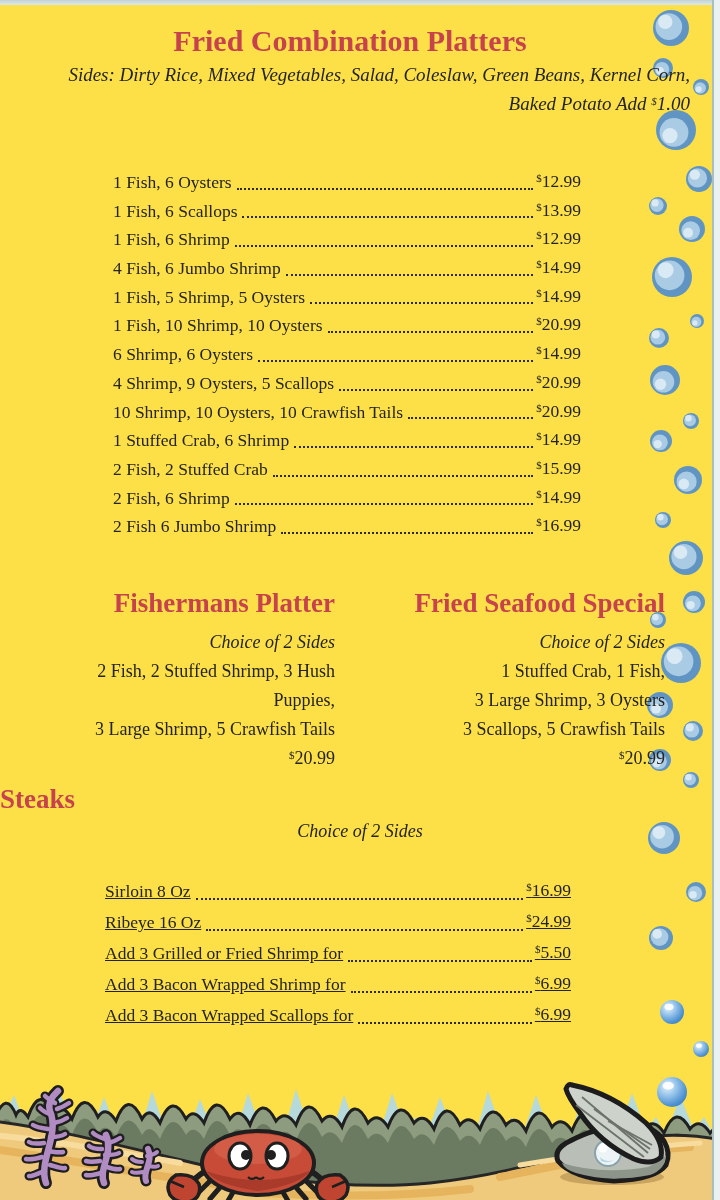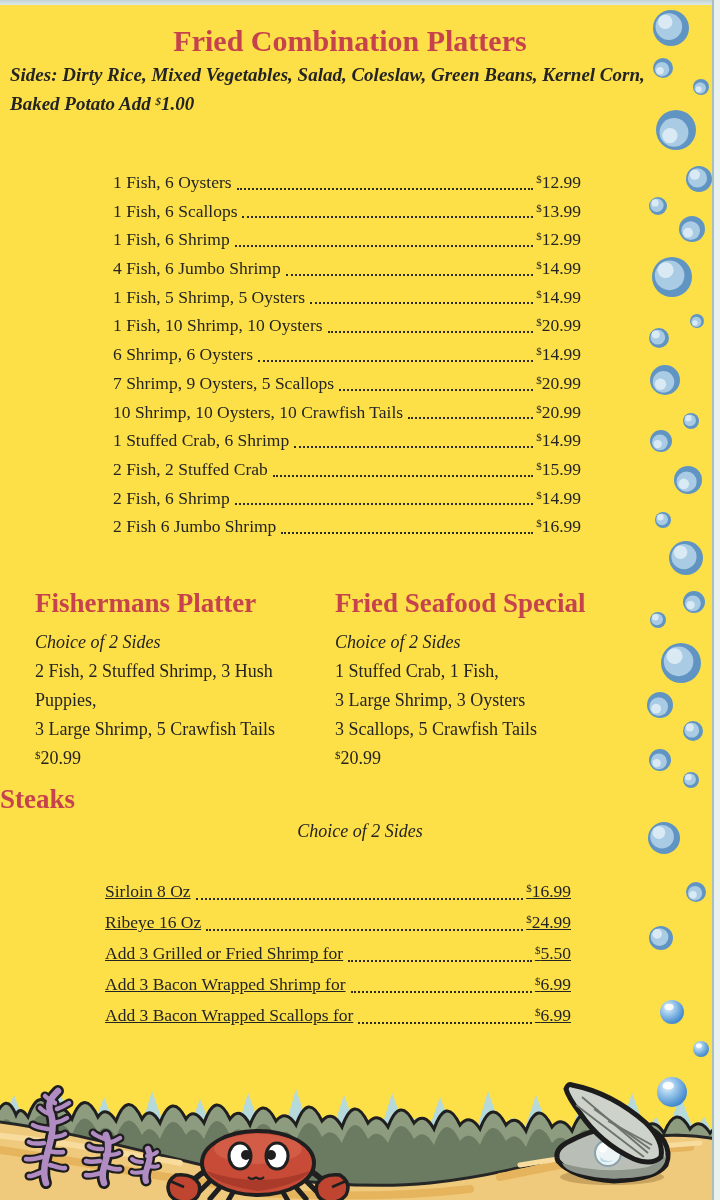--- a/index.html
+++ b/index.html
@@ -6,32 +6,32 @@
   .page{position:relative;width:720px;height:1200px;background:#fde047;overflow:hidden;
         font-family:"Liberation Serif",serif;color:#242424;}
   .edge-top{position:absolute;top:0;left:0;width:720px;height:5px;
         background:linear-gradient(#c2d2d3,#dde9e9);z-index:4;}
   .edge-right-outer{position:absolute;top:0;right:0;width:6px;height:1200px;background:#e9f1f1;z-index:4;}
   .edge-right{position:absolute;top:0;right:6px;width:2px;height:1200px;background:#a9bec0;z-index:4;}
 
   .content{position:absolute;top:0;left:0;width:720px;height:1200px;z-index:3;}
   .title{position:absolute;top:24px;left:0;width:700px;text-align:center;
          font-size:30px;font-weight:bold;color:#c6434e;}
-  .sides{position:absolute;top:61px;left:10px;width:680px;text-align:left;
-         font-weight:bold;font-style:italic;font-size:19px;line-height:28.5px;}
+  .sides{position:absolute;top:61px;left:10px;width:680px;text-align:right;
+         font-weight:normal;font-style:italic;font-size:19px;line-height:28.5px;}
 
   .combo{position:absolute;top:168px;left:113px;width:468px;}
-  .row{display:flex;align-items:flex-start;height:28.7px;line-height:28.7px;font-size:17.5px;}
+  .row{display:flex;align-items:center;height:28.7px;line-height:28.7px;font-size:17.5px;}
   .nm{white-space:nowrap;}
   .lead{flex:1;border-bottom:2px dotted #2c2c2c;margin:0 3px 7px 5px;align-self:flex-end;}
   .pr{white-space:nowrap;}
   .sup{font-size:11px;position:relative;top:-5px;}
 
   .platters{position:absolute;top:588px;left:35px;width:630px;display:flex;}
-  .pcol{text-align:left;}
+  .pcol{text-align:right;}
   .pcol1{width:300px;}
   .pcol2{width:330px;}
   .ptitle{font-size:27px;font-weight:bold;color:#c6434e;margin-bottom:9px;}
   .psub{font-style:italic;}
   .pline{font-size:18px;line-height:29px;}
 
   .steaks-title{position:absolute;top:784px;left:0;width:720px;
          font-size:27px;font-weight:bold;color:#c6434e;}
   .steaks-sub{position:absolute;top:821px;left:0;width:720px;text-align:center;
          font-style:italic;font-size:18px;}
@@ -293,21 +293,21 @@
           <span class="nm">1 Fish, 10 Shrimp, 10 Oysters</span>
           <span class="lead"></span>
           <span class="pr"><span class="sup">$</span><span>20.99</span></span>
         </div>
       <div class="row">
           <span class="nm">6 Shrimp, 6 Oysters</span>
           <span class="lead"></span>
           <span class="pr"><span class="sup">$</span><span>14.99</span></span>
         </div>
       <div class="row">
-          <span class="nm">7 Shrimp, 9 Oysters, 5 Scallops</span>
+          <span class="nm">4 Shrimp, 9 Oysters, 5 Scallops</span>
           <span class="lead"></span>
           <span class="pr"><span class="sup">$</span><span>20.99</span></span>
         </div>
       <div class="row">
           <span class="nm">10 Shrimp, 10 Oysters, 10 Crawfish Tails</span>
           <span class="lead"></span>
           <span class="pr"><span class="sup">$</span><span>20.99</span></span>
         </div>
       <div class="row">
           <span class="nm">1 Stuffed Crab, 6 Shrimp</span>

